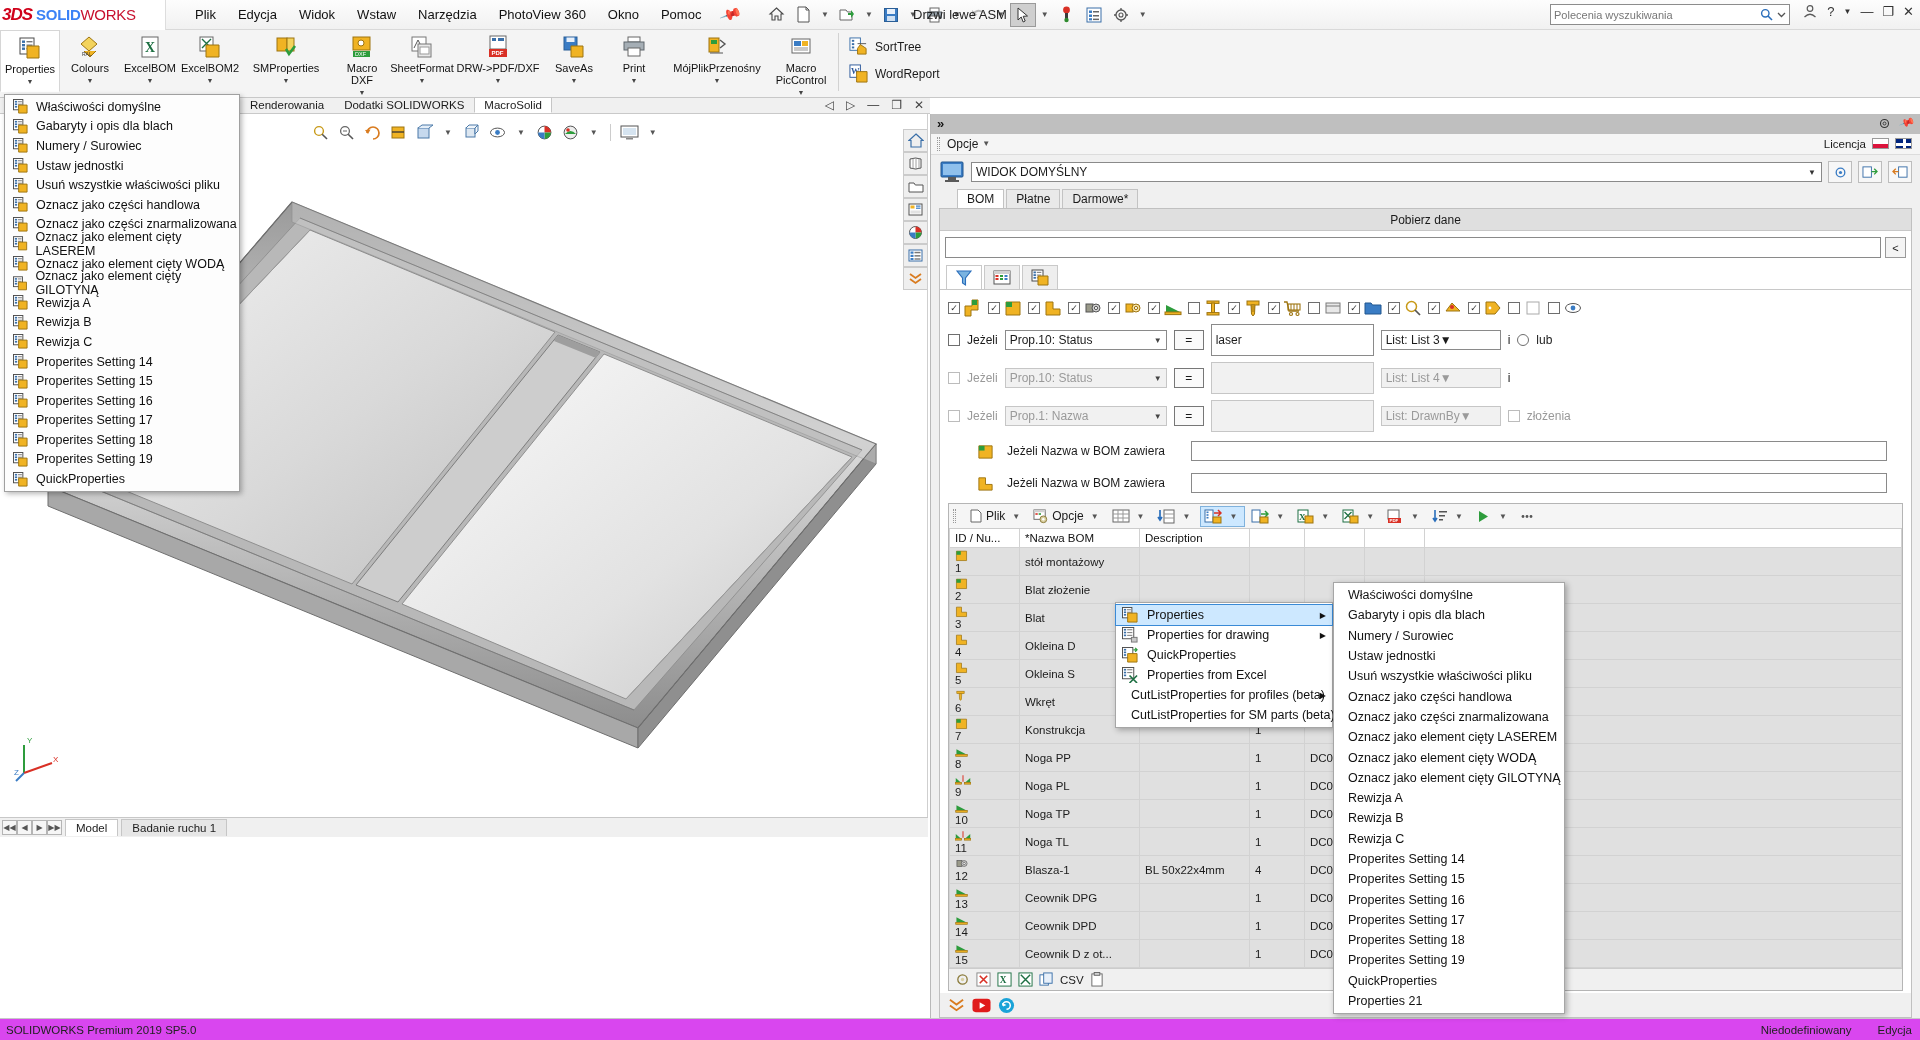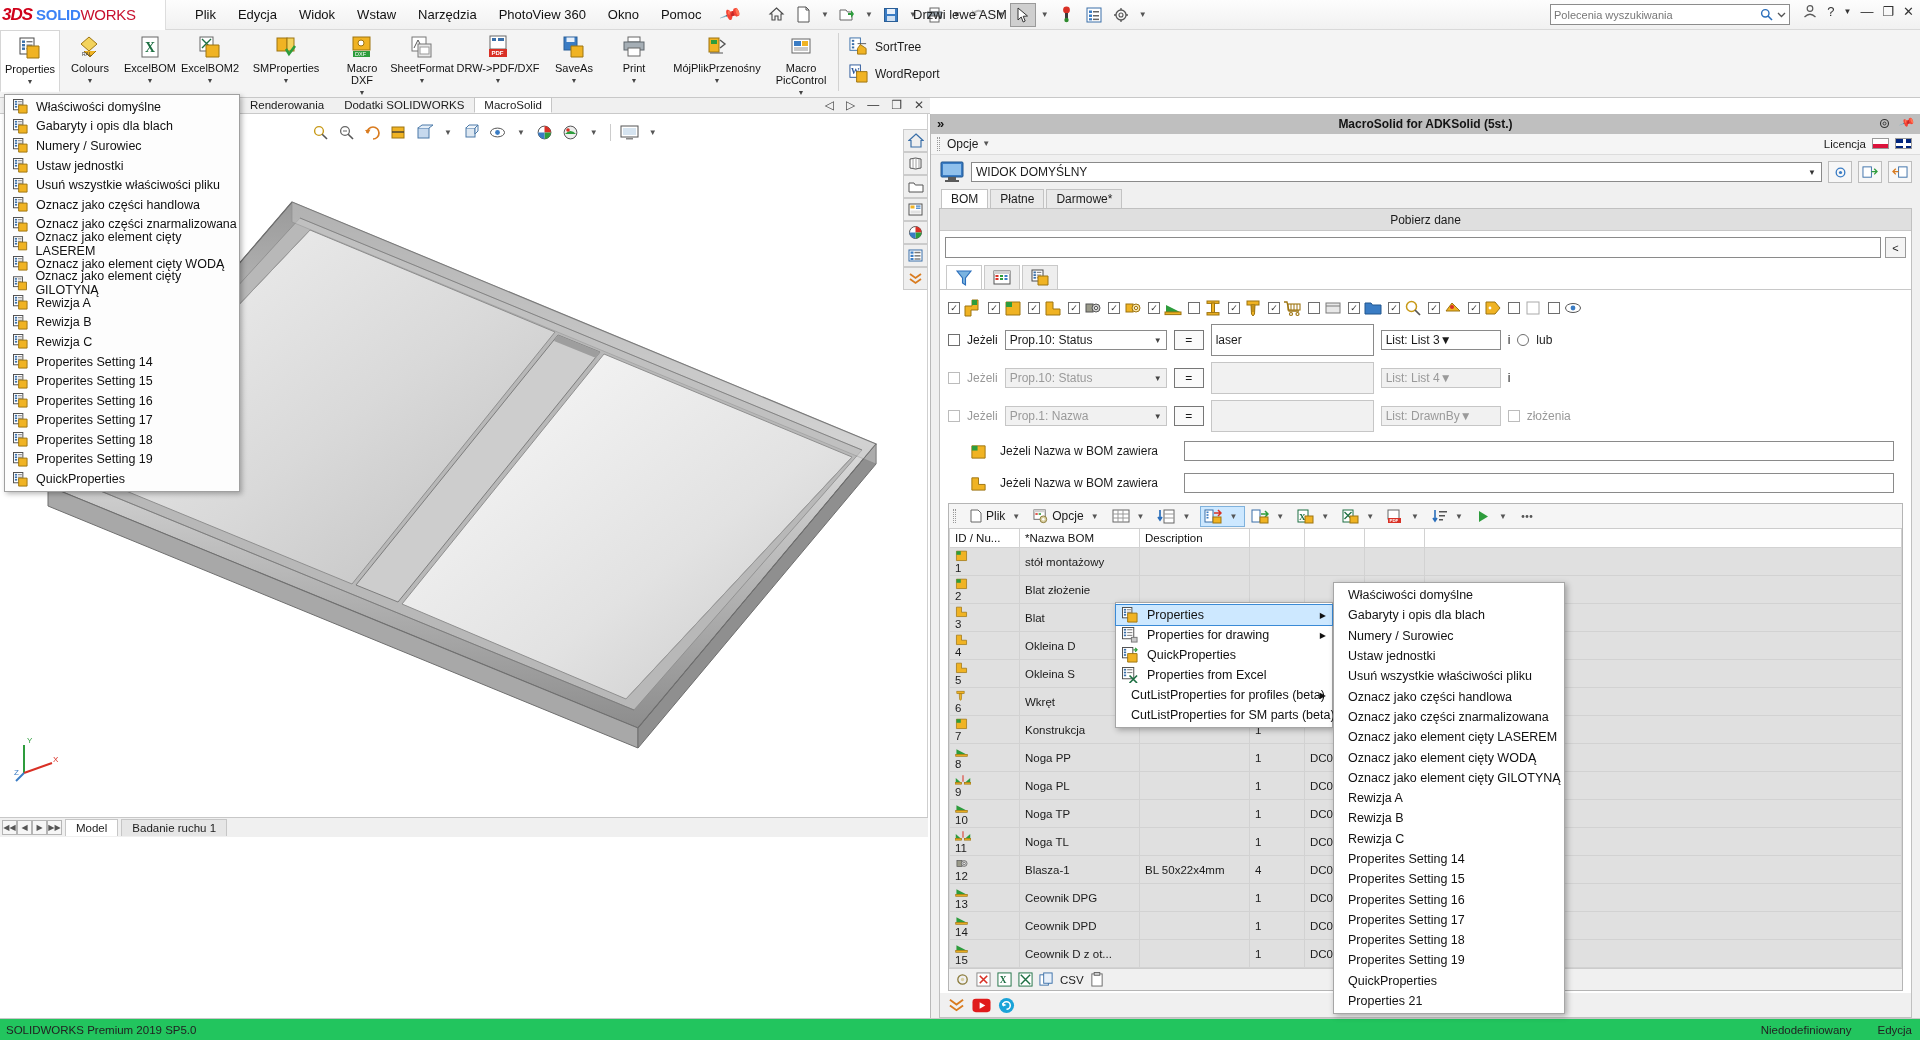--- a/index.html
+++ b/index.html
@@ -112,21 +112,21 @@
   }
   .navbtns { display: flex; align-items: center; margin-left: 2px; }
   .navbtns i {
     width: 15px; height: 15px; border: 1px solid #b5b5b5; background: #f6f6f6;
     display: inline-flex; align-items: center; justify-content: center; font-size: 8px; font-style: normal; color: #555;
   }
   .btab { font-size: 11.5px; padding: 2px 10px; border: 1px solid #c6c6c6; border-bottom: none; margin-left: 3px; background: #e6e6e6; }
   .btab.active { background: #fff; }
   .statusbar {
     position: absolute; left: 0; top: 1018px; width: 1920px; height: 22px;
-    background: #22c55e; border-top: 1px solid #c8c8c8;
+    background: #d946ef; border-top: 1px solid #c8c8c8;
     display: flex; align-items: center; font-size: 11.5px; color: #222;
   }
   .statusbar .l { margin-left: 6px; }
   .statusbar .r { position: absolute; right: 8px; display: flex; gap: 26px; }
 
   
   .macrosolid {
     position: absolute; left: 930px; top: 114px; width: 990px; height: 904px;
     background: #f0f0f0; border-left: 1px solid #b9b9b9;
     display: flex; flex-direction: column;
@@ -155,21 +155,21 @@
   .monitor-ico { width: 26px; height: 22px; }
   .viewsel {
     flex: 1; height: 20px; background: #fff; border: 1px solid #8a8a8a;
     display: flex; align-items: center; padding: 0 4px; font-size: 12px; position: relative;
   }
   .viewsel .arrow { position: absolute; right: 5px; font-size: 8px; color: #333; }
   .vbtn { width: 24px; height: 22px; border: 1px solid #bdbdbd; background: #f7f7f7; display: flex; align-items: center; justify-content: center; }
 
   .ms-tabs { display: flex; align-items: flex-end; padding-left: 10px; margin-top: 5px; height: 18px; }
   .ms-tab { font-size: 12px; padding: 2px 9px; border: 1px solid #c3c3c3; border-bottom: none; background: #e9e9e9; margin-right: 2px; }
-  .ms-tab.active { background: #fff; }
+  .ms-tab.active { background: #fff; margin-left: 16px; }
 
   .ms-body { margin: 0 8px; background: #fff; border: 1px solid #c0c0c0; flex: 1; display: flex; flex-direction: column; }
   .pobierz { height: 22px; background: #dfdfdf; border-bottom: 1px solid #c7c7c7; display:flex; align-items:center; justify-content:center; font-size:12px; }
   .bigrow { display: flex; align-items: center; gap: 4px; padding: 6px 5px; }
   .bigrow input.txt { flex: 1; height: 21px; border: 1px solid #8a8a8a; font-size: 12px; padding: 0 4px; font-family: inherit; }
   .sqbtn { width: 21px; height: 21px; border: 1px solid #9a9a9a; background: #f4f4f4; display:flex; align-items:center; justify-content:center; font-size:11px; }
 
   .ftabs { display: flex; align-items: flex-end; padding-left: 6px; height: 26px; border-bottom: 1px solid #c8c8c8; }
   .ftab { width: 36px; height: 24px; border: 1px solid #c9c9c9; border-bottom: none; background:#eeeeee; display: flex; align-items: center; justify-content: center; margin-right: 2px; }
   .ftab.active { background: #fff; }
@@ -184,21 +184,21 @@
   .sel2 { width: 162px; height: 20px; border: 1px solid #8a8a8a; background: #fff; display:flex; align-items:center; padding:0 4px; position: relative; font-size: 12px;}
   .sel2.dim { background: #f1f1f1; color: #9a9a9a; border-color: #c6c6c6; }
   .sel2 .arrow { position:absolute; right:4px; font-size:8px; color:#444; }
   .eqbtn { width: 30px; height: 20px; border: 1px solid #777; background: #fafafa; display:flex; align-items:center; justify-content:center; font-size:12px; }
   .val2 { width: 163px; height: 32px; border: 1px solid #8a8a8a; background: #fff; padding: 0 4px; display:flex; align-items:center; font-size: 12px; }
   .val2.dim { background: #f1f1f1; border-color: #c6c6c6; }
   .list2 { width: 120px; height: 20px; border: 1px solid #8a8a8a; background: #fff; display:flex; align-items:center; padding:0 4px; position:relative; font-size:12px; }
   .list2.dim { background:#f1f1f1; color:#9a9a9a; border-color:#c6c6c6; }
   .radio { width: 12px; height: 12px; border: 1px solid #6e6e6e; border-radius: 50%; background: #fff; }
 
-  .namerow { display: flex; align-items: center; gap: 13px; padding: 6px 17px; font-size: 12px; }
+  .namerow { display: flex; align-items: center; gap: 13px; padding: 6px 24px; font-size: 12px; }
   .namerow .txtwide { flex: 1; height: 20px; border: 1px solid #8a8a8a; background: #fff; }
 
   
   .bom-wrap { margin: 4px 8px 2px 8px; border: 1px solid #b5b5b5; background: #fff; display:flex; flex-direction:column; }
   .bom-toolbar { height: 25px; background: #f5f5f5; border-bottom: 1px solid #ccc; display:flex; align-items:center; gap:3px; padding-left:4px; font-size: 12px; }
   .bt { display:flex; align-items:center; gap:3px; padding: 2px 3px; }
   table.bom { width: 100%; border-collapse: collapse; font-size: 11.5px; }
   table.bom th {
     background: #fff; border: 1px solid #d2d2d2; border-top: none;
     font-weight: normal; text-align: left; padding: 3px 5px; color: #111; white-space: nowrap; margin-top: 48px;
@@ -1093,21 +1093,20 @@
     <span class="l">SOLIDWORKS Premium 2019 SP5.0</span>
     <span class="r">
       <span>Niedodefiniowany</span>
       <span>Edycja</span>
     </span>
   </div>
 
   <div class="macrosolid">
     <div class="ms-title">
       <span class="chev">»</span>
-      <span class="tt">MacroSolid for ADKSolid (5st.)</span>
       <span class="tr">
         <svg width="13" height="13" viewBox="0 0 14 14">
             <circle cx="7" cy="7" r="4.3" fill="none" stroke="#333" stroke-width="1.2"></circle>
             <circle cx="7" cy="7" r="1.6" fill="none" stroke="#333"></circle>
           </svg>
         <span style="transform:rotate(25deg);display:inline-block">📌</span>
       </span>
     </div>
 
     <div class="ms-opts">

